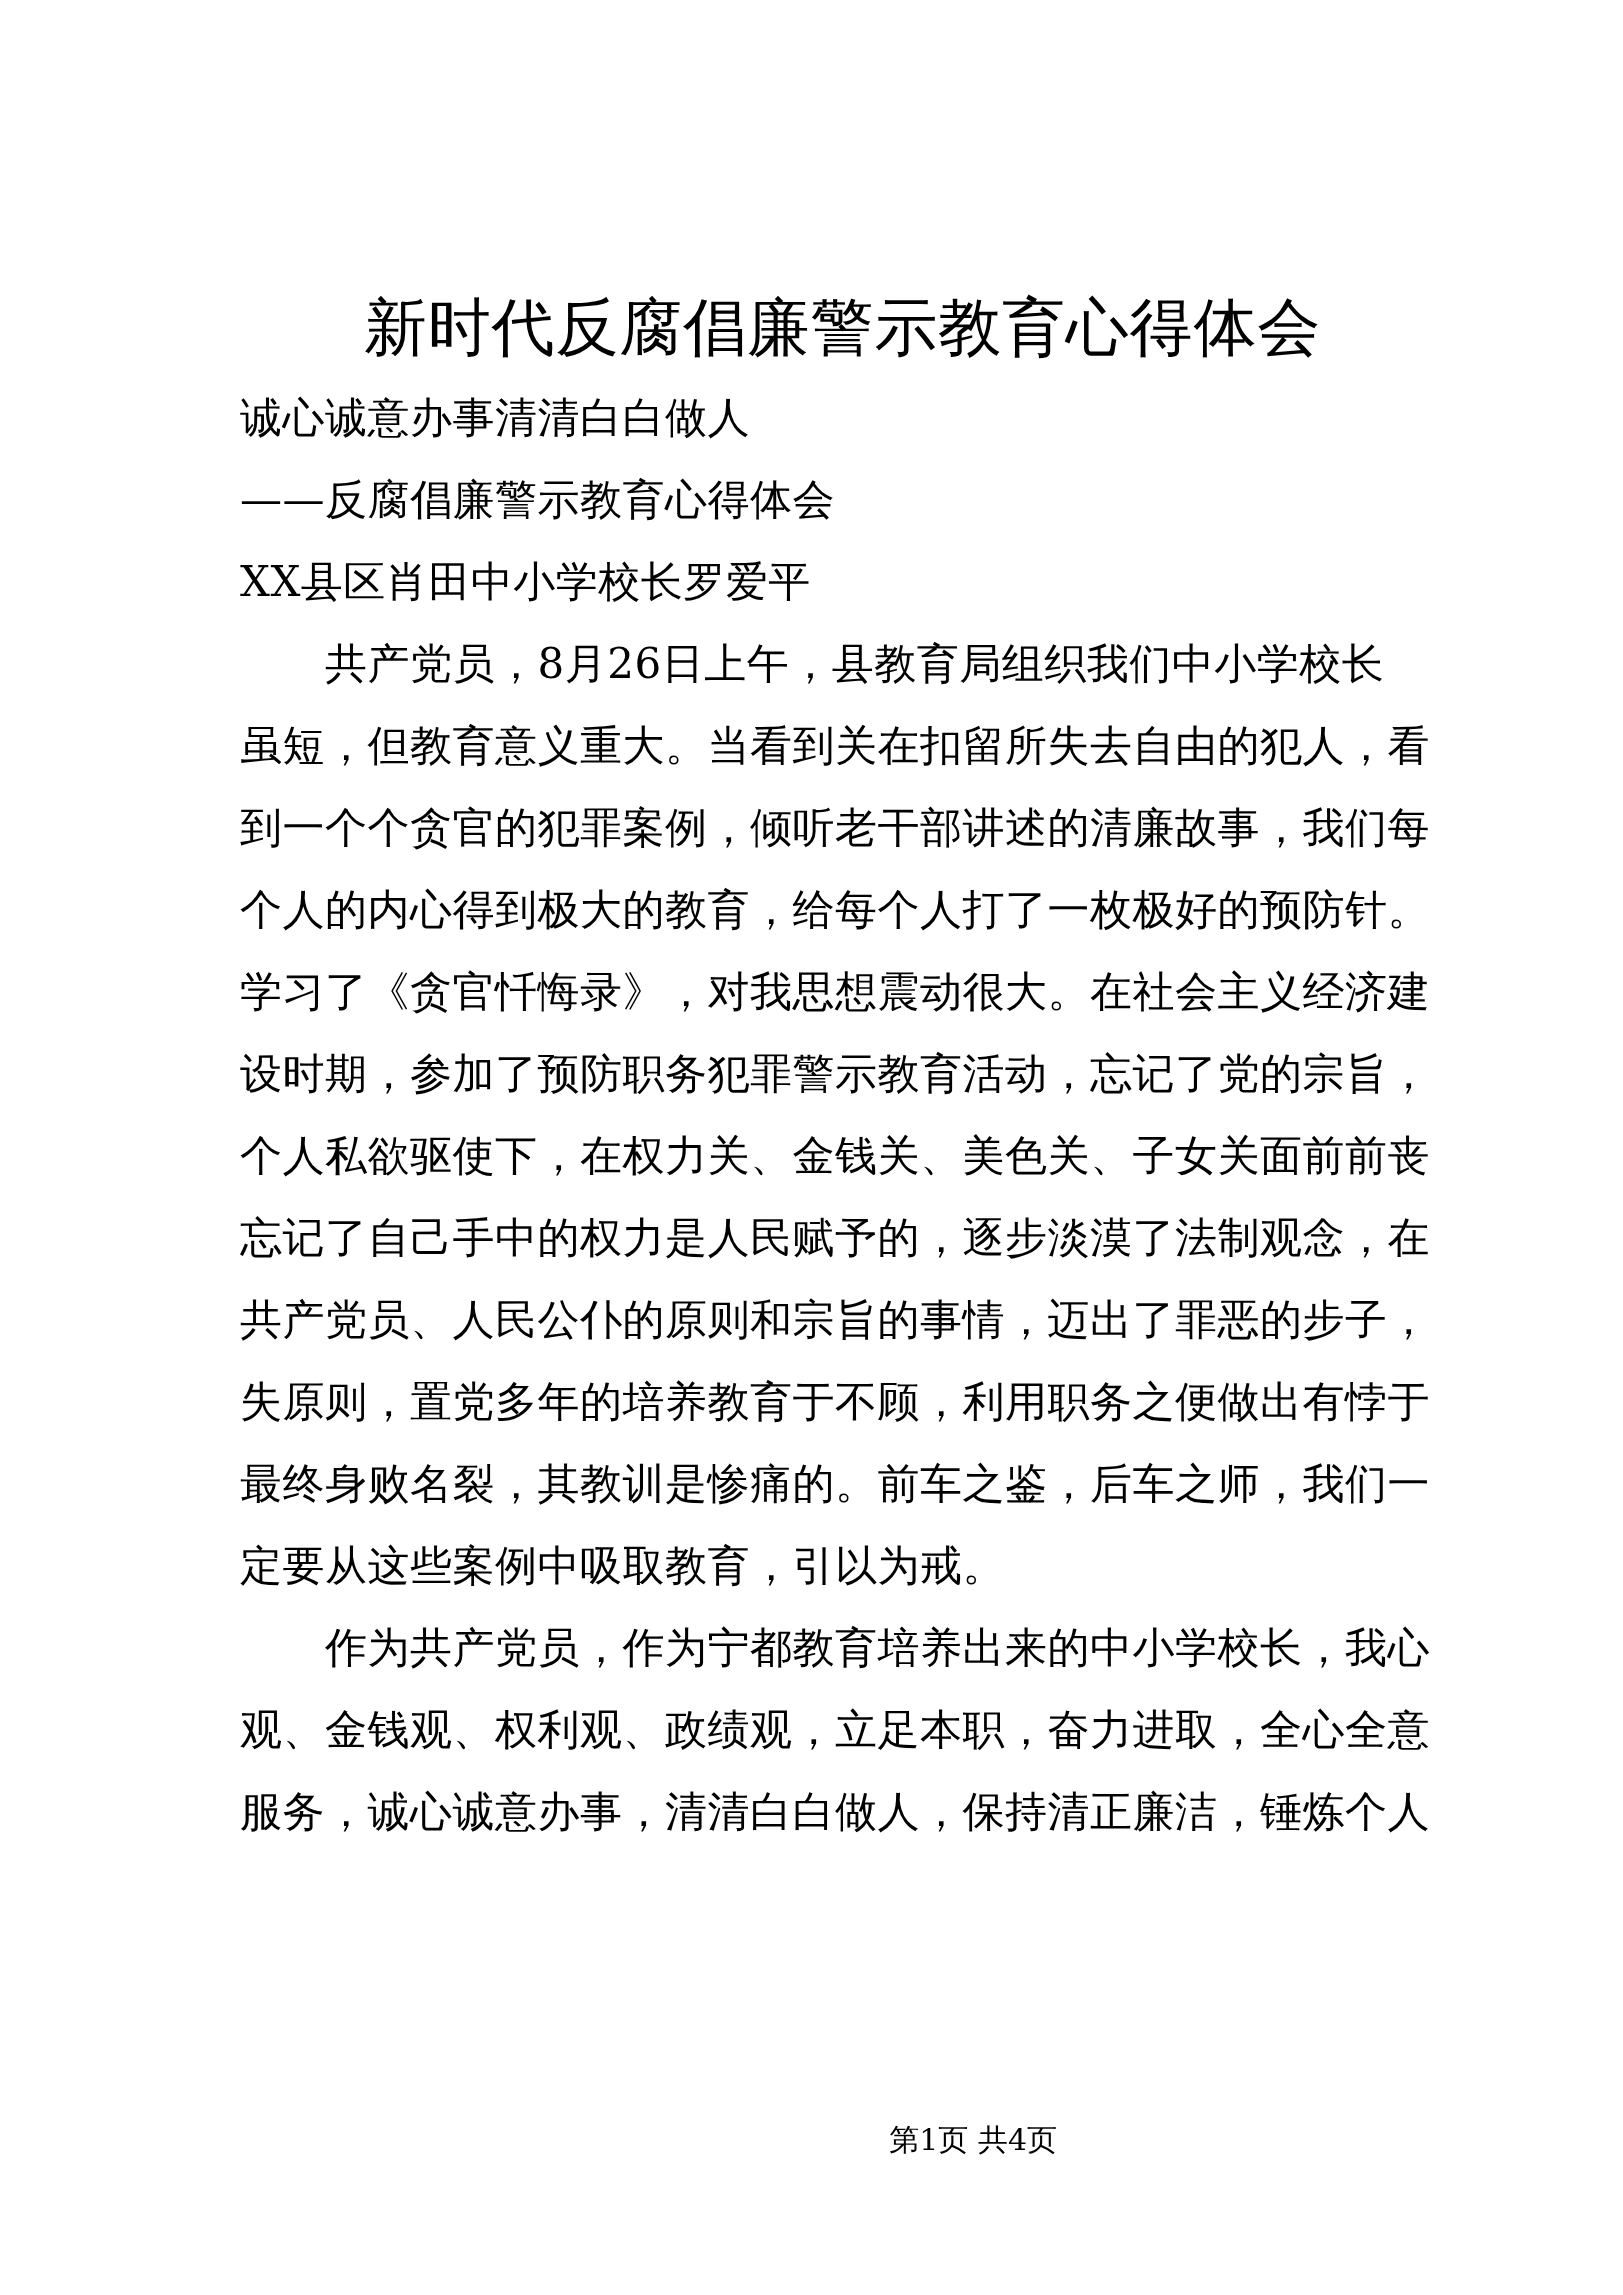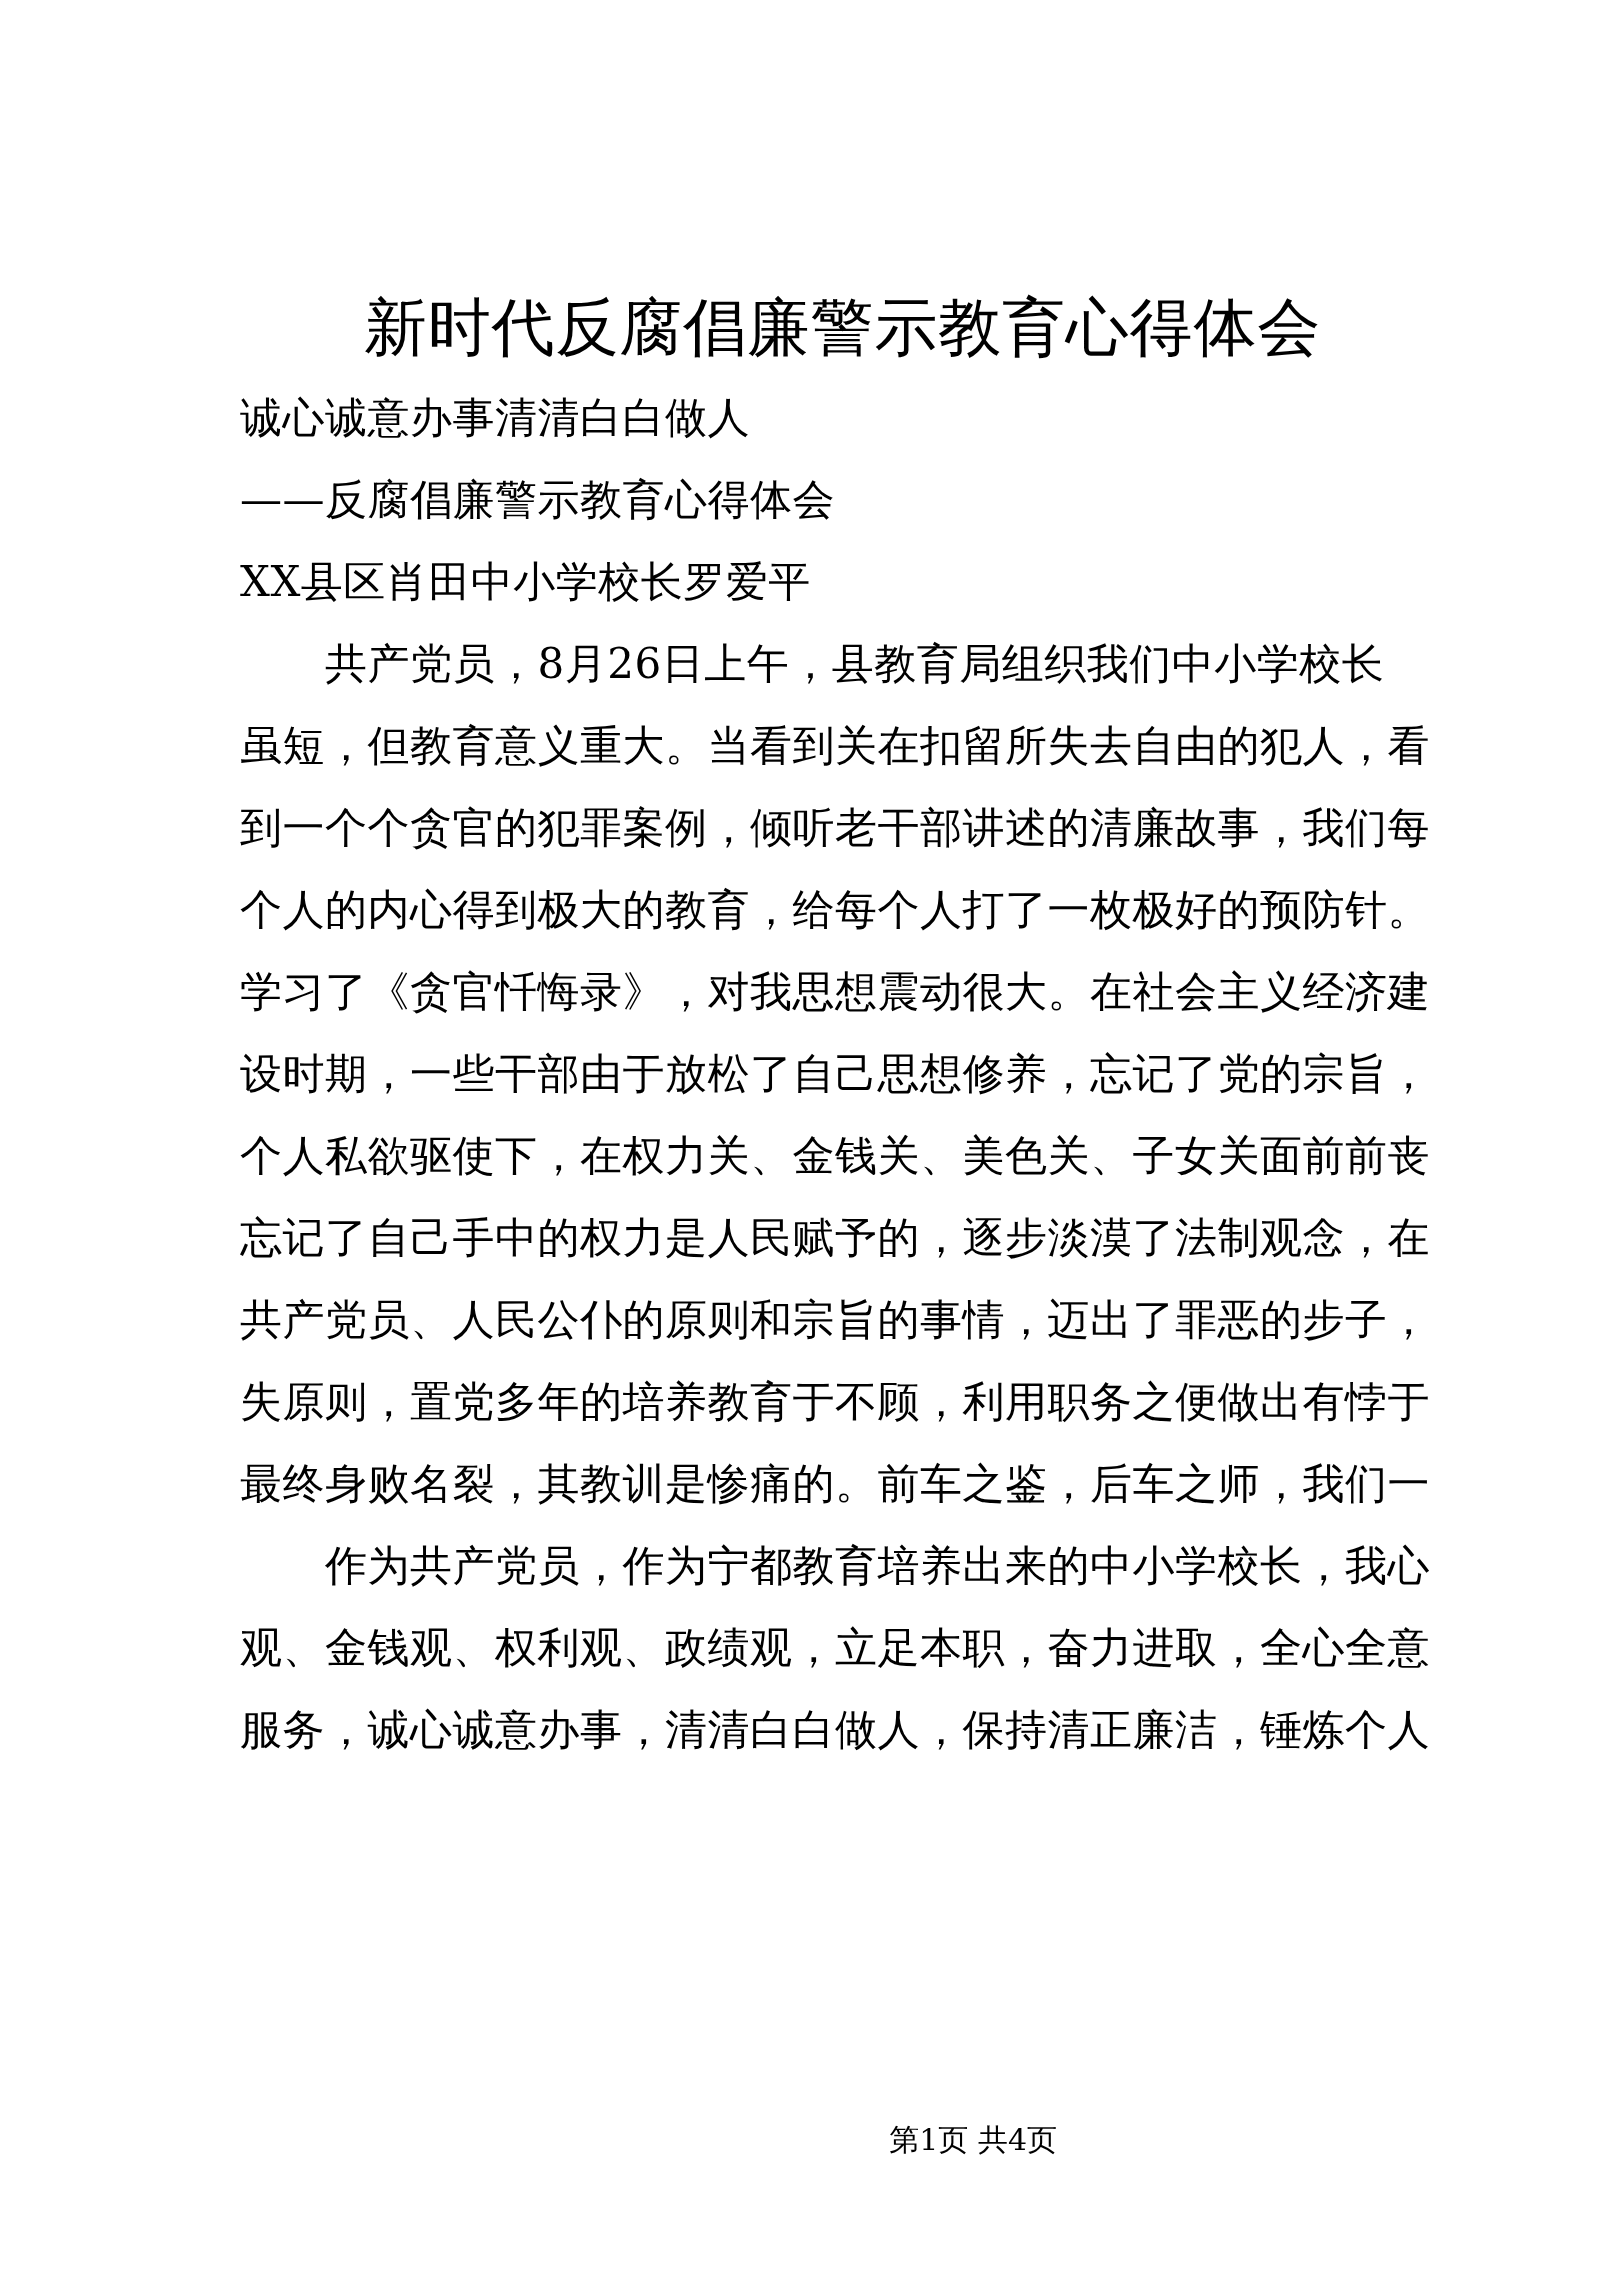--- a/index.html
+++ b/index.html
@@ -77,26 +77,27 @@
     <span class="line">诚心诚意办事清清白白做人</span>
     <span class="line">——反腐倡廉警示教育心得体会</span>
     <span class="line">XX县区肖田中小学校长罗爱平</span>
 
     <div>
       <span class="line indent">共产党员，8月26日上午，县教育局组织我们中小学校长</span>
       <span class="line">虽短，但教育意义重大。当看到关在扣留所失去自由的犯人，看</span>
       <span class="line">到一个个贪官的犯罪案例，倾听老干部讲述的清廉故事，我们每</span>
       <span class="line">个人的内心得到极大的教育，给每个人打了一枚极好的预防针。</span>
       <span class="line">学习了《贪官忏悔录》，对我思想震动很大。在社会主义经济建</span>
-      <span class="line">设时期，一些干部由于放松了自己思想修养，忘记了党的宗旨，</span>
+      <span class="line">设时期，参加了预防职务犯罪警示教育活动，忘记了党的宗旨，</span>
       <span class="line">个人私欲驱使下，在权力关、金钱关、美色关、子女关面前前丧</span>
       <span class="line">忘记了自己手中的权力是人民赋予的，逐步淡漠了法制观念，在</span>
       <span class="line">共产党员、人民公仆的原则和宗旨的事情，迈出了罪恶的步子，</span>
       <span class="line">失原则，置党多年的培养教育于不顾，利用职务之便做出有悖于</span>
       <span class="line">最终身败名裂，其教训是惨痛的。前车之鉴，后车之师，我们一</span>
+      <span class="line">定要从这些案例中吸取教育，引以为戒。</span>
     </div>
 
     <div>
       <span class="line indent">作为共产党员，作为宁都教育培养出来的中小学校长，我心</span>
       <span class="line">观、金钱观、权利观、政绩观，立足本职，奋力进取，全心全意</span>
       <span class="line">服务，诚心诚意办事，清清白白做人，保持清正廉洁，锤炼个人</span>
     </div>
   </div>
 
   <div class="footer">第1页 共4页</div>

